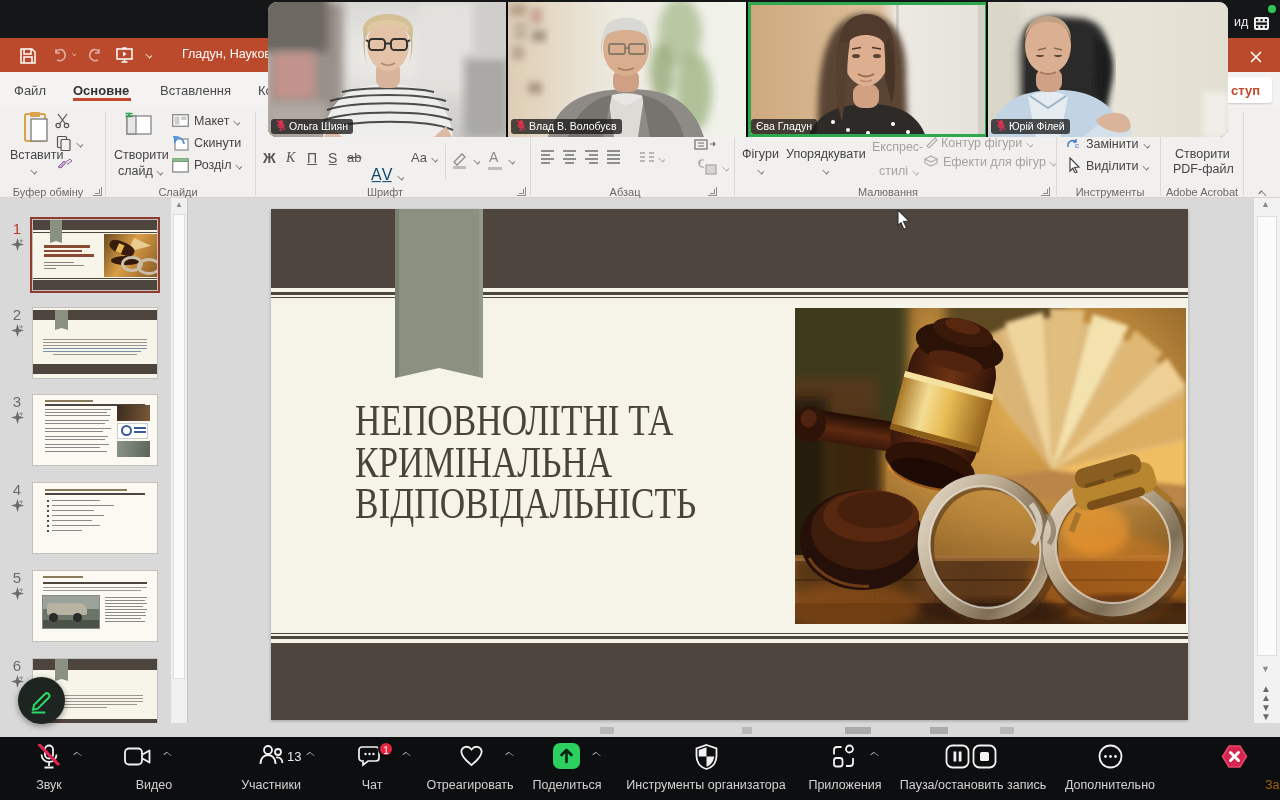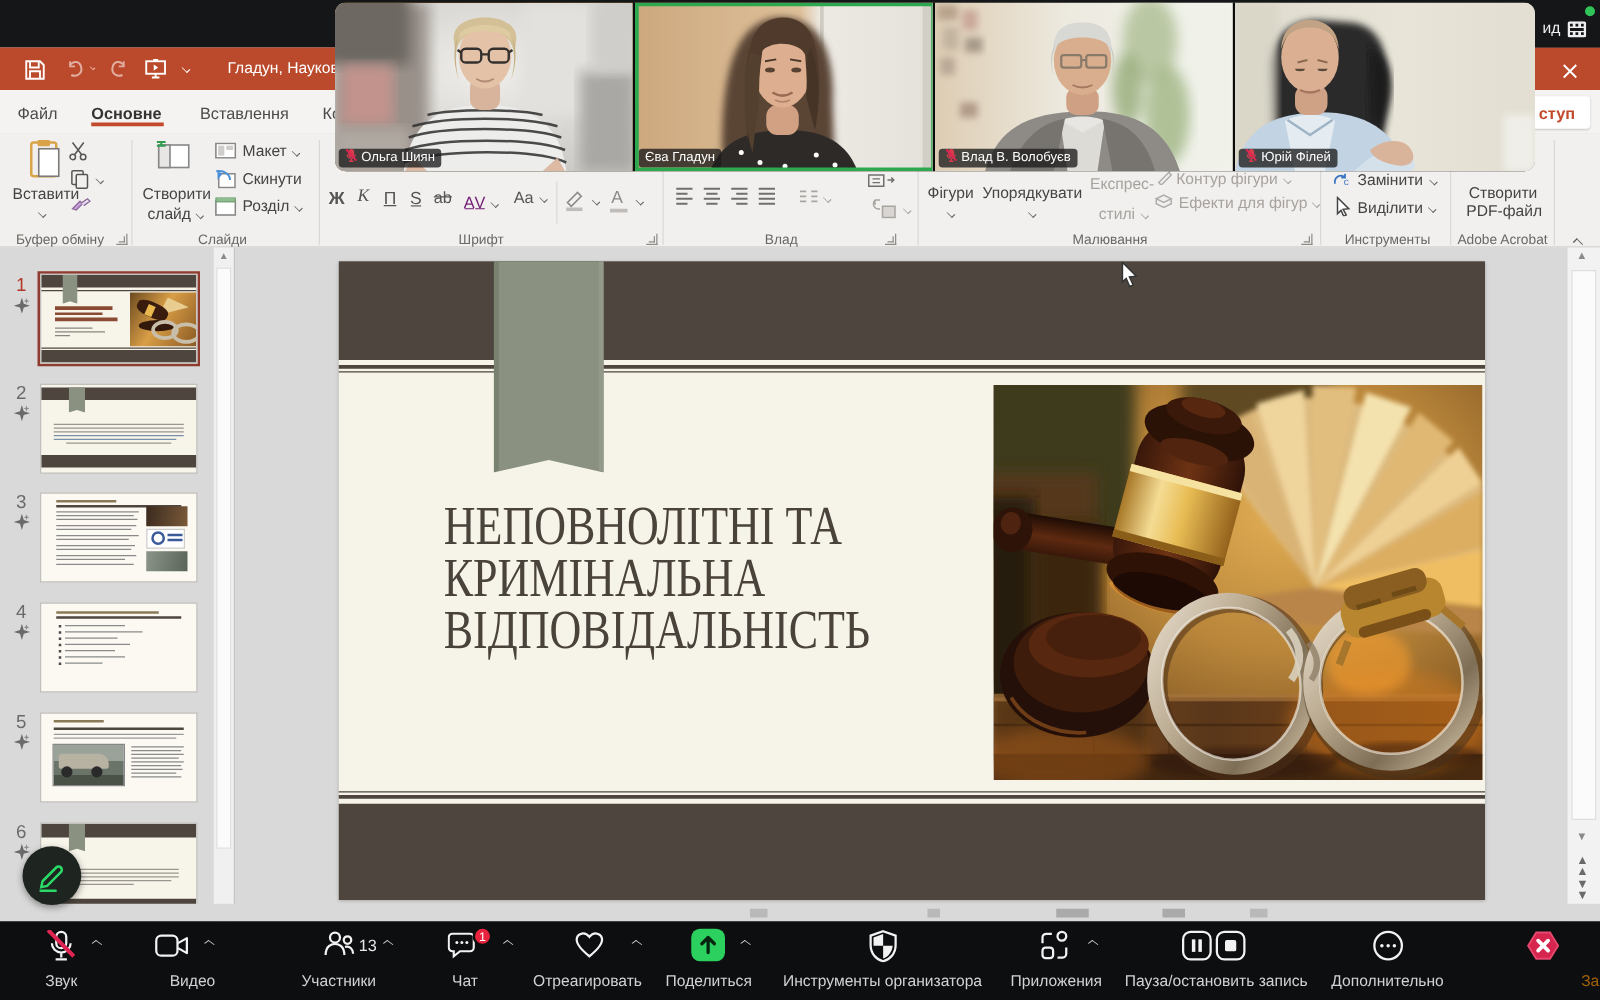--- a/index.html
+++ b/index.html
@@ -135,21 +135,21 @@
     </svg>
     <span class="rtext" style="left:194px;top:51px">Розділ <span class="chev"></span></span>
     <div class="gdiv" style="left:255px"></div>
     <span class="glabel" style="left:178px">Слайди</span>
 
     <span class="rtext" style="left:263px;top:43px;font-weight:bold;font-size:14px;color:#555">Ж</span>
     <span class="rtext" style="left:286px;top:43px;font-style:italic;font-size:14px;color:#555;font-family:'Liberation Serif',serif">К</span>
     <span class="rtext" style="left:307px;top:43px;font-size:14px;color:#555;text-decoration:underline">П</span>
     <span class="rtext" style="left:328px;top:43px;font-size:14px;color:#555">S̲</span>
     <span class="rtext" style="left:347px;top:43px;font-size:13px;color:#555;text-decoration:line-through">ab</span>
-    <span class="rtext" style="left:371px;top:47px;font-size:13px;color:#701a75">A̲V̲ <span class="chev"></span></span>
+    <span class="rtext" style="left:371px;top:59px;font-size:16px;color:#0c4a6e">A̲V̲ <span class="chev"></span></span>
     <span class="rtext" style="left:411px;top:43px;font-size:13px;color:#555">Aa <span class="chev"></span></span>
     <div class="gdiv" style="left:445px;top:38px;height:34px"></div>
     <svg class="abs" style="left:451px;top:44px" width="18" height="18" viewBox="0 0 18 18">
       <path d="M3 11 L11 3 L14 6 L6 14 Z" fill="none" stroke="#8a8a8a" stroke-width="1.3"></path>
       <rect x="2" y="15" width="13" height="3" fill="#bfbcb9"></rect>
     </svg>
     <span class="abs chev" style="left:473px;top:51px"></span>
     <span class="rtext" style="left:489px;top:42px;font-size:14px;color:#8a8a8a">А</span>
     <div class="abs" style="left:488px;top:60px;width:14px;height:3px;background:#bfbcb9"></div>
     <span class="abs chev" style="left:508px;top:51px"></span>
@@ -171,21 +171,21 @@
       <rect x="1" y="2" width="12" height="9"></rect>
         <path d="M4 5h6M4 8h6" stroke-width="1"></path>
         <path d="M16 6h5m-2-2 2 2-2 2"></path>
     </svg>
     <svg class="abs" style="left:697px;top:52px" width="22" height="16" viewBox="0 0 22 16" fill="none" stroke="#a8a4a0" stroke-width="1.2">
       <path d="M3 1 C0 5,3 9,7 8 M3 1h4M3 1v4" stroke-width="1.1"></path>
         <rect x="9" y="6" width="10" height="9" fill="#d8d5d2" stroke="#a8a4a0"></rect>
     </svg>
     <span class="abs chev gray" style="left:722px;top:58px"></span>
     <div class="gdiv" style="left:734px"></div>
-    <span class="glabel" style="left:625px">Влад</span>
+    <span class="glabel" style="left:625px">Абзац</span>
     <div class="launch" style="left:708px"></div>
 
     <span class="rtext" style="left:742px;top:40px">Фігури</span>
     <span class="abs chev" style="left:757px;top:61px"></span>
     <span class="rtext" style="left:786px;top:40px">Упорядкувати</span>
     <span class="abs chev" style="left:822px;top:61px"></span>
     <span class="rtext gray" style="left:872px;top:33px">Експрес-</span>
     <span class="rtext gray" style="left:879px;top:57px">стилі <span class="chev gray"></span></span>
     <svg class="abs" style="left:925px;top:27px;opacity:.55" width="14" height="14" viewBox="0 0 14 14" fill="none" stroke="#777" stroke-width="1.2">
         <path d="M2 12 L10 4 L12 6 L4 14Z M9 5l2-2"></path>
@@ -580,20 +580,74 @@
       </svg>
       <div class="vlabel"><svg width="10" height="11" viewBox="0 0 10 11" style="vertical-align:-1px;margin-right:3px">
             <g fill="none" stroke="#D53C4E" stroke-width="1.1">
               <rect x="3.2" y="0.8" width="3.6" height="5.4" rx="1.8" fill="#D53C4E"></rect>
               <path d="M1.8 4.5a3.2 3.2 0 0 0 6.4 0M5 8v1.5M3.2 10h3.6"></path>
             </g>
             <path d="M1 0.5 L9 9.5" stroke="#E02553" stroke-width="1.6"></path>
           </svg>Ольга Шиян</div>
     </div>
 
+    <div class="vcell" style="background:#E8E0CE">
+      <svg width="240" height="135" viewBox="0 0 240 135">
+        <defs>
+            <linearGradient id="v3bg" x1="0" y1="0" x2="1" y2="0">
+              <stop offset="0%" stop-color="#DECDB4"></stop>
+              <stop offset="45%" stop-color="#EDEAE0"></stop>
+              <stop offset="100%" stop-color="#F2F3EC"></stop>
+            </linearGradient>
+          </defs>
+        <rect width="240" height="135" fill="url(#v3bg)"></rect>
+
+        <g filter="url(#b3)">
+          <rect x="2" y="2" width="16" height="12" fill="#b8a28c"></rect>
+            <rect x="22" y="6" width="12" height="16" fill="#caa89a"></rect>
+          <rect x="6" y="20" width="13" height="18" fill="#c2b4a0"></rect>
+            <rect x="24" y="28" width="14" height="12" fill="#a89a88"></rect>
+          <rect x="4" y="44" width="12" height="14" fill="#baa896"></rect>
+            <rect x="20" y="80" width="14" height="12" fill="#b09a88"></rect>
+        </g>
+
+        <rect x="150" y="0" width="90" height="135" fill="#F0F2EA" filter="url(#b5)"></rect>
+        <g filter="url(#b5)">
+          <ellipse cx="172" cy="30" rx="22" ry="35" fill="#B0C096" opacity=".85"></ellipse>
+          <ellipse cx="186" cy="90" rx="18" ry="40" fill="#A6B88A" opacity=".85"></ellipse>
+          <ellipse cx="154" cy="70" rx="12" ry="30" fill="#9AAE7E" opacity=".85"></ellipse>
+        </g>
+
+        <path d="M40 135 C50 100,75 88,118 87 C160 86,185 100,196 135 Z" fill="#8E8B86"></path>
+        <path d="M100 95 C108 90,128 90,136 95 L128 135 H108 Z" fill="#E8E6E2"></path>
+        <path d="M100 94 l18 10 18-10 -6 41 h-24 Z" fill="#DDDBD6"></path>
+        <path d="M60 135 C70 105,90 95,104 93 L95 135Z" fill="#77746F"></path>
+        <path d="M176 135 C168 105,150 96,134 93 L142 135Z" fill="#77746F"></path>
+
+        <rect x="105" y="68" width="26" height="22" rx="8" fill="#CFA083"></rect>
+        <ellipse cx="118" cy="46" rx="23" ry="28" fill="#D9AE8E"></ellipse>
+        <path d="M95 42 C93 22,103 16,118 16 C133 16,143 22,141 42 L138 34 C132 26,104 26,98 34 Z" fill="#D8D8D4"></path>
+        <path d="M96 34 C93 44,93 52,95 60 C92 50,92 40,96 34 Z" fill="#C9C9C3"></path>
+        <path d="M140 34 C143 44,143 52,141 60 C144 50,144 40,140 34 Z" fill="#C9C9C3"></path>
+        <g fill="none" stroke="#8a7a6a" stroke-width="1.8">
+          <rect x="101" y="42" width="16" height="10" rx="2"></rect>
+            <rect x="121" y="42" width="16" height="10" rx="2"></rect>
+            <path d="M117 46h4"></path>
+        </g>
+        <path d="M110 66 q8 4 16 0" stroke="#a5775e" stroke-width="1.5" fill="none"></path>
+      </svg>
+      <div class="vlabel"><svg width="10" height="11" viewBox="0 0 10 11" style="vertical-align:-1px;margin-right:3px">
+            <g fill="none" stroke="#D53C4E" stroke-width="1.1">
+              <rect x="3.2" y="0.8" width="3.6" height="5.4" rx="1.8" fill="#D53C4E"></rect>
+              <path d="M1.8 4.5a3.2 3.2 0 0 0 6.4 0M5 8v1.5M3.2 10h3.6"></path>
+            </g>
+            <path d="M1 0.5 L9 9.5" stroke="#E02553" stroke-width="1.6"></path>
+          </svg>Влад В. Волобуєв</div>
+    </div>
+
     <div class="vcell" style="background:#D5B68E">
       <svg width="240" height="135" viewBox="0 0 240 135">
         <defs>
             <linearGradient id="v2bg" x1="0" y1="0" x2="1" y2="0">
               <stop offset="0%" stop-color="#CDa87e"></stop>
               <stop offset="55%" stop-color="#DDC09A"></stop>
               <stop offset="62%" stop-color="#EDEAE4"></stop>
               <stop offset="100%" stop-color="#E4E1DB"></stop>
             </linearGradient>
           </defs>
@@ -616,74 +670,20 @@
         <path d="M92 40 C86 60,86 95,94 120 L99 80 L100 42 Z" fill="#54402F"></path>
         <path d="M141 36 C148 56,148 82,144 102 L137 76 L138 42 Z" fill="#463527"></path>
         <ellipse cx="108" cy="54" rx="4" ry="2" fill="#5a4232"></ellipse>
           <ellipse cx="129" cy="54" rx="4" ry="2" fill="#5a4232"></ellipse>
         <path d="M104 47 l9 -1.5 M124 45.5 l9 1.5" stroke="#4a382a" stroke-width="1.6" fill="none"></path>
         <path d="M110 72 q8 5 16 0" stroke="#9a6a52" stroke-width="2" fill="none"></path>
         <path d="M112 78 q6 3 12 0" stroke="#b5826a" stroke-width="1.2" fill="none"></path>
       </svg>
       <div class="vlabel">Єва Гладун</div>
       <div class="abs" style="left:0;top:0;width:240px;height:135px;border:3px solid #2EA84E"></div>
-    </div>
-
-    <div class="vcell" style="background:#E8E0CE">
-      <svg width="240" height="135" viewBox="0 0 240 135">
-        <defs>
-            <linearGradient id="v3bg" x1="0" y1="0" x2="1" y2="0">
-              <stop offset="0%" stop-color="#DECDB4"></stop>
-              <stop offset="45%" stop-color="#EDEAE0"></stop>
-              <stop offset="100%" stop-color="#F2F3EC"></stop>
-            </linearGradient>
-          </defs>
-        <rect width="240" height="135" fill="url(#v3bg)"></rect>
-
-        <g filter="url(#b3)">
-          <rect x="2" y="2" width="16" height="12" fill="#b8a28c"></rect>
-            <rect x="22" y="6" width="12" height="16" fill="#caa89a"></rect>
-          <rect x="6" y="20" width="13" height="18" fill="#c2b4a0"></rect>
-            <rect x="24" y="28" width="14" height="12" fill="#a89a88"></rect>
-          <rect x="4" y="44" width="12" height="14" fill="#baa896"></rect>
-            <rect x="20" y="80" width="14" height="12" fill="#b09a88"></rect>
-        </g>
-
-        <rect x="150" y="0" width="90" height="135" fill="#F0F2EA" filter="url(#b5)"></rect>
-        <g filter="url(#b5)">
-          <ellipse cx="172" cy="30" rx="22" ry="35" fill="#B0C096" opacity=".85"></ellipse>
-          <ellipse cx="186" cy="90" rx="18" ry="40" fill="#A6B88A" opacity=".85"></ellipse>
-          <ellipse cx="154" cy="70" rx="12" ry="30" fill="#9AAE7E" opacity=".85"></ellipse>
-        </g>
-
-        <path d="M40 135 C50 100,75 88,118 87 C160 86,185 100,196 135 Z" fill="#8E8B86"></path>
-        <path d="M100 95 C108 90,128 90,136 95 L128 135 H108 Z" fill="#E8E6E2"></path>
-        <path d="M100 94 l18 10 18-10 -6 41 h-24 Z" fill="#DDDBD6"></path>
-        <path d="M60 135 C70 105,90 95,104 93 L95 135Z" fill="#77746F"></path>
-        <path d="M176 135 C168 105,150 96,134 93 L142 135Z" fill="#77746F"></path>
-
-        <rect x="105" y="68" width="26" height="22" rx="8" fill="#CFA083"></rect>
-        <ellipse cx="118" cy="46" rx="23" ry="28" fill="#D9AE8E"></ellipse>
-        <path d="M95 42 C93 22,103 16,118 16 C133 16,143 22,141 42 L138 34 C132 26,104 26,98 34 Z" fill="#D8D8D4"></path>
-        <path d="M96 34 C93 44,93 52,95 60 C92 50,92 40,96 34 Z" fill="#C9C9C3"></path>
-        <path d="M140 34 C143 44,143 52,141 60 C144 50,144 40,140 34 Z" fill="#C9C9C3"></path>
-        <g fill="none" stroke="#8a7a6a" stroke-width="1.8">
-          <rect x="101" y="42" width="16" height="10" rx="2"></rect>
-            <rect x="121" y="42" width="16" height="10" rx="2"></rect>
-            <path d="M117 46h4"></path>
-        </g>
-        <path d="M110 66 q8 4 16 0" stroke="#a5775e" stroke-width="1.5" fill="none"></path>
-      </svg>
-      <div class="vlabel"><svg width="10" height="11" viewBox="0 0 10 11" style="vertical-align:-1px;margin-right:3px">
-            <g fill="none" stroke="#D53C4E" stroke-width="1.1">
-              <rect x="3.2" y="0.8" width="3.6" height="5.4" rx="1.8" fill="#D53C4E"></rect>
-              <path d="M1.8 4.5a3.2 3.2 0 0 0 6.4 0M5 8v1.5M3.2 10h3.6"></path>
-            </g>
-            <path d="M1 0.5 L9 9.5" stroke="#E02553" stroke-width="1.6"></path>
-          </svg>Влад В. Волобуєв</div>
     </div>
 
     <div class="vcell" style="background:#E5E2D6">
       <svg width="240" height="135" viewBox="0 0 240 135">
         <defs>
             <linearGradient id="v4bg" x1="0" y1="0" x2="1" y2="0">
               <stop offset="0%" stop-color="#DEDBCE"></stop>
               <stop offset="55%" stop-color="#E8E5D8"></stop>
               <stop offset="100%" stop-color="#E2DFD2"></stop>
             </linearGradient>

